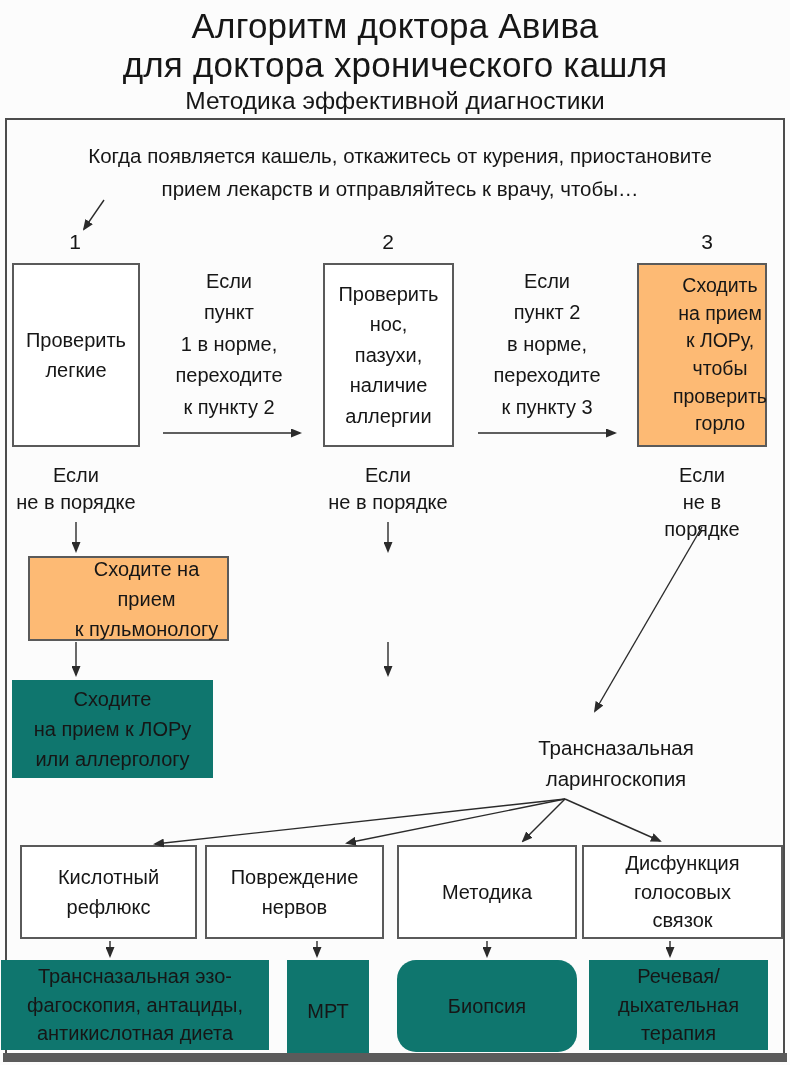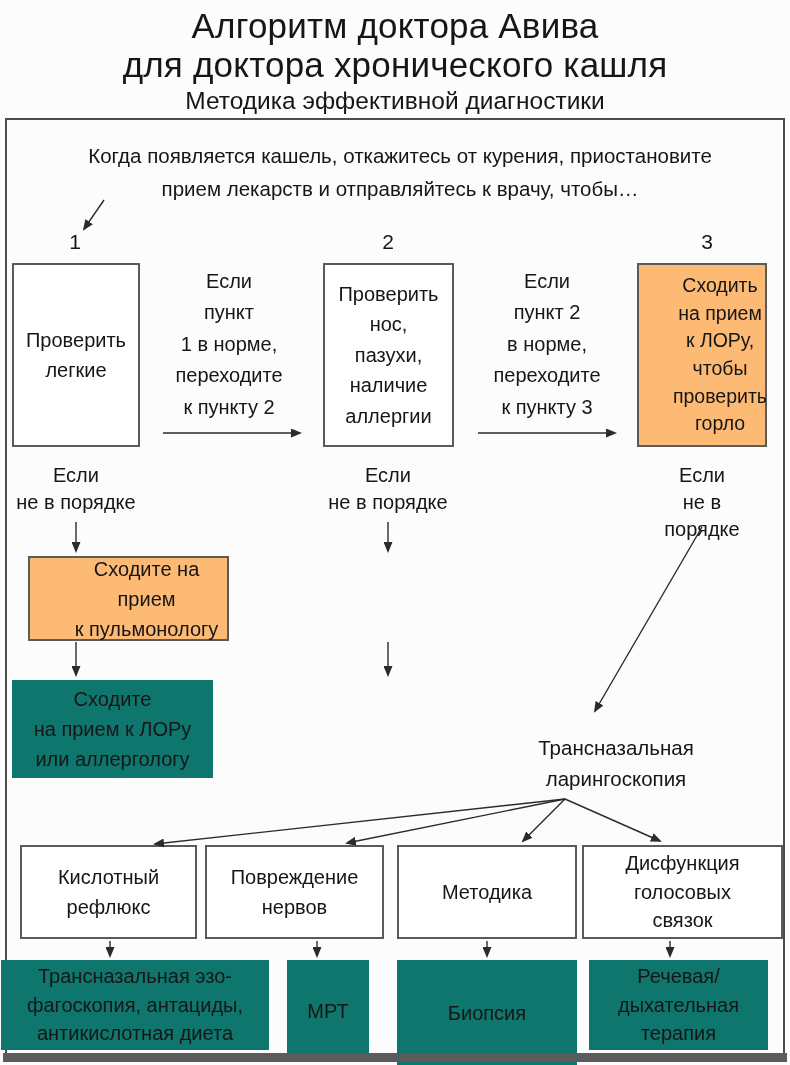--- a/index.html
+++ b/index.html
@@ -105,21 +105,21 @@
 нервов</div>
   <div class="abs fbox bordered pre" style="left:397px;top:845px;width:180px;height:94px;">Методика</div>
   <div class="abs fbox bordered pre tight" style="left:582px;top:845px;width:201px;height:94px;">Дисфункция
 голосовых
 связок</div>
 
   <div class="abs fbox lightbox pre tight" style="left:1px;top:960px;width:268px;height:90px;">Трансназальная эзо-
 фагоскопия, антациды,
 антикислотная диета</div>
   <div class="abs fbox lightbox pre" style="left:287px;top:960px;width:82px;height:102px;">МРТ</div>
-  <div class="abs fbox lightbox pre" style="left:397px;top:960px;width:180px;height:106px;">Биопсия</div>
+  <div class="abs fbox lightbox pre" style="left:397px;top:960px;width:180px;height:92px;border-radius:19px;">Биопсия</div>
   <div class="abs fbox lightbox pre tight" style="left:581px;top:960px;width:179px;height:90px;margin-left:8px;">Речевая/
 дыхательная
 терапия</div>
 
   <div class="abs bottombar"></div>
 
   <svg class="overlay" width="790" height="1065" viewBox="0 0 790 1065">
     <defs>
       <marker id="ah" markerWidth="11" markerHeight="9" refX="9" refY="4.5" orient="auto" markerUnits="userSpaceOnUse">
         <path d="M0,0 L11,4.5 L0,9 z" fill="#2b2b2b"></path>

